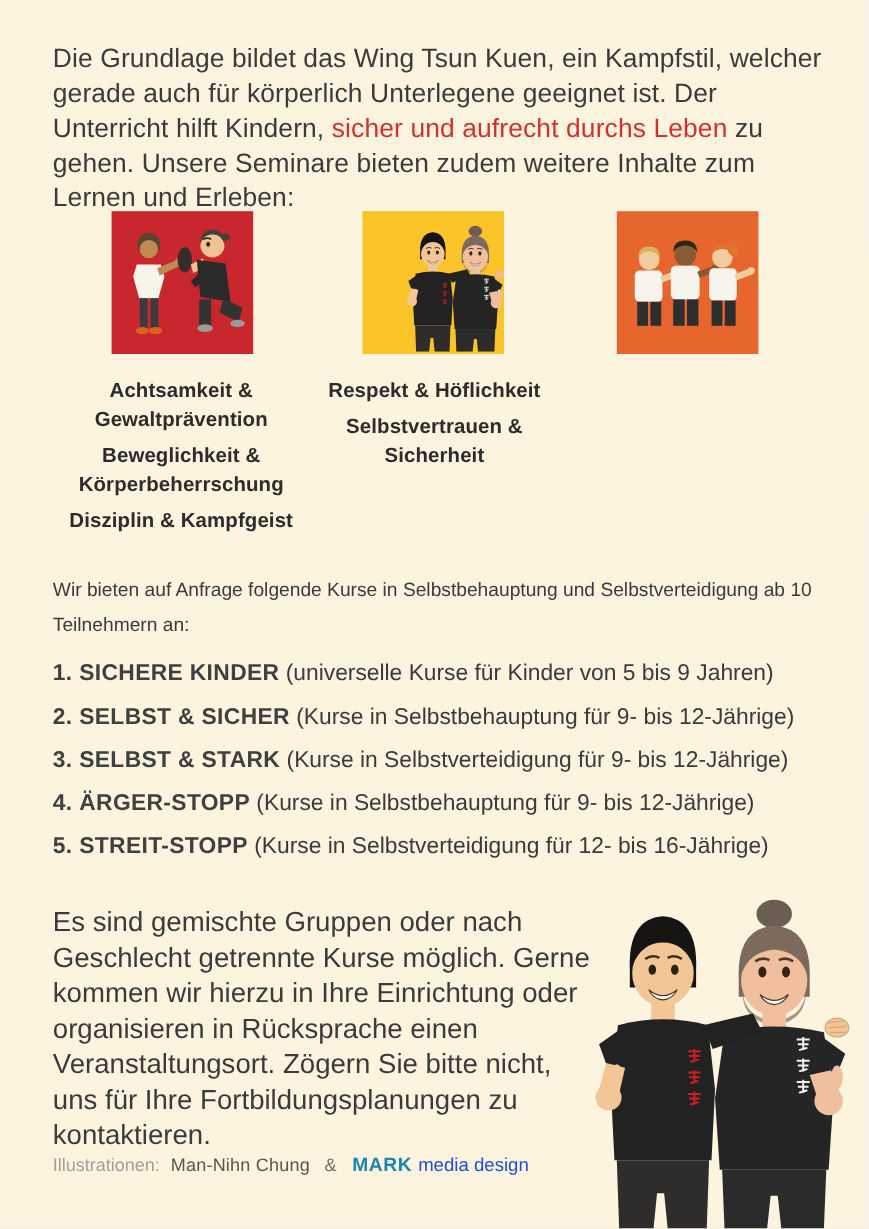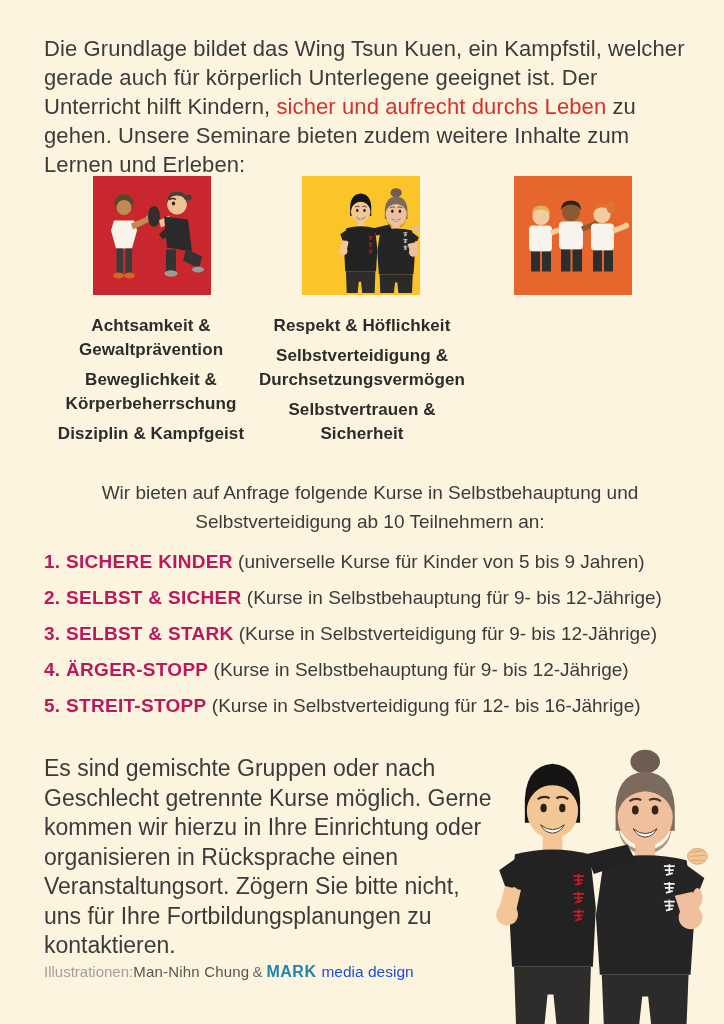--- a/index.html
+++ b/index.html
@@ -25,35 +25,35 @@
   .box-3 { left:514px; background:#e7662d; }
   .label-col {
     position:absolute; top:314px; width:222px; text-align:center;
     font-size:17px; font-weight:bold; line-height:24px; color:#2c2c2c;
     letter-spacing:.1px;
   }
   .col-1 { left:40px; } .col-2 { left:251px; } .col-3 { left:465px; }
   .label-col .label-item { margin-bottom:6px;text-align:center; }
   .courses-intro {
     position:absolute; left:44px; top:478px; width:652px;
-    font-size:19px; line-height:29px;text-align:center;
+    font-size:16px; line-height:29px;
   }
   .course-list { position:absolute; left:44px; top:551px; width:660px; }
   .course-row { margin-bottom:14px; font-size:19px; line-height:22px; }
-  .course-name { font-weight:bold; color:#be185d; letter-spacing:.3px; }
+  .course-name { font-weight:bold; color:#404040; letter-spacing:.3px; }
   .course-info { color:#3b3b3b; }
   .closing {
     position:absolute; left:44px; top:754px; width:458px;
     font-size:23px; line-height:29.5px;
   }
   .duo-wrap { position:absolute; left:456px; top:738px; width:260px; height:286px; }
   .duo-wrap svg { display:block; width:100%; height:100%; }
   .footer {
     position:absolute; left:44px; top:963px;
-    display:flex; align-items:baseline; font-size:15px;
+    display:flex; align-items:baseline; gap:9px; font-size:15px;
   }
   .footer-label { color:#a3a09a; }
   .footer-artist { color:#58564f; font-weight:normal; letter-spacing:.2px; }
   .footer-amp { color:#6f6d66; margin-left:3px; }
   .logo-group { display:flex; align-items:center; gap:5px; margin-left:4px; }
   .logo-mark { color:#1b86ae; font-weight:bold; font-size:16px; letter-spacing:.5px; }
   .logo-suffix { color:#1d4ed8; font-size:15.5px; }
   .defs-holder { position:absolute; width:0; height:0; overflow:hidden; }
 </style>
 </head>
@@ -217,21 +217,20 @@
     </div>
   </div>
 
   <div class="label-col col-1">
     <div class="label-item">Achtsamkeit &amp; Gewaltprävention</div>
     <div class="label-item">Beweglichkeit &amp; Körperbeherrschung</div>
     <div class="label-item">Disziplin &amp; Kampfgeist</div>
   </div>
   <div class="label-col col-2">
     <div class="label-item">Respekt &amp; Höflichkeit</div>
-    <div class="label-item">Selbstverteidigung &amp; Durchsetzungsvermögen</div>
     <div class="label-item">Selbstvertrauen &amp; Sicherheit</div>
   </div>
 
   <p class="courses-intro">Wir bieten auf Anfrage folgende Kurse in Selbstbehauptung und Selbstverteidigung ab 10 Teilnehmern an:</p>
 
   <div class="course-list">
     <div class="course-row"><span class="course-name">1. SICHERE KINDER</span> <span class="course-info">(universelle Kurse für Kinder von 5 bis 9 Jahren)</span></div>
     <div class="course-row"><span class="course-name">2. SELBST &amp; SICHER</span> <span class="course-info">(Kurse in Selbstbehauptung für 9- bis 12-Jährige)</span></div>
     <div class="course-row"><span class="course-name">3. SELBST &amp; STARK</span> <span class="course-info">(Kurse in Selbstverteidigung für 9- bis 12-Jährige)</span></div>
     <div class="course-row"><span class="course-name">4. ÄRGER-STOPP</span> <span class="course-info">(Kurse in Selbstbehauptung für 9- bis 12-Jährige)</span></div>

